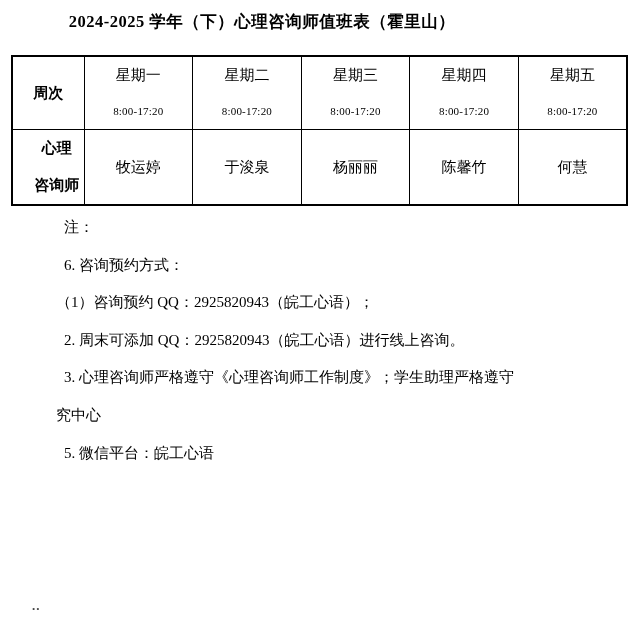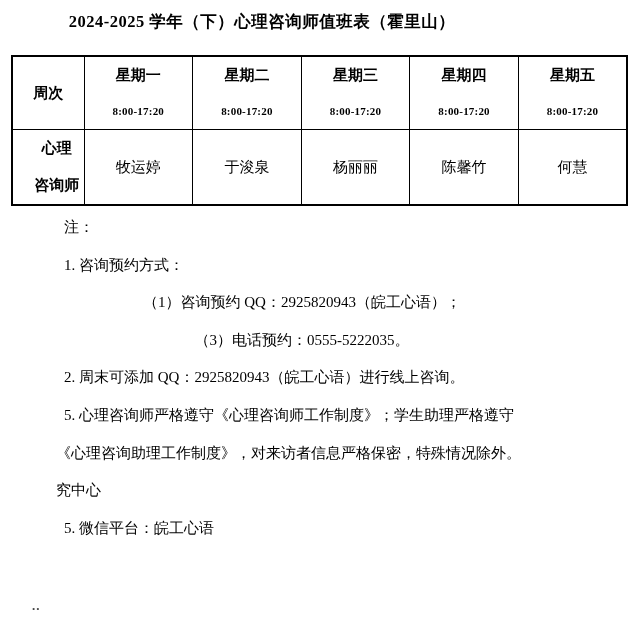--- a/index.html
+++ b/index.html
@@ -32,35 +32,35 @@
     border: 1.5px solid #000;
     text-align: center;
     vertical-align: middle;
     padding: 0;
     font-size: 15px;
   }
   td.col-week { width: 72px; }
   tr.row-head td { height: 73px; }
   tr.row-names td { height: 75px; }
   .hdr { font-weight: bold; font-size: 15.5px; }
-  .two-line div { height: 36px; display: flex; align-items: center; justify-content: center; font-weight: bold; }
+  .two-line div { height: 36px; display: flex; align-items: center; justify-content: center; }
   .hdr2 div { height: 37px; display: flex; align-items: center; justify-content: center; margin-left: 17px; }
   .time-text { font-size: 11px; letter-spacing: 0.2px; }
   .name-text { font-size: 15px; }
 
   .notes {
     margin-top: 3px;
     font-size: 15px;
   }
   .note-line {
     line-height: 37.6px;
     white-space: pre;
   }
   .indent-num   { padding-left: 64px; }
-  .indent-paren { padding-left: 80px; text-align: center; }
+  .indent-paren { padding-left: 56px; }
   .indent-cont  { padding-left: 56px; }
 
   .stray {
     position: absolute;
     left: 32px; top: 598px;
     font-size: 13px;
     font-weight: bold;
     letter-spacing: 1px;
     color: #444;
   }
@@ -118,25 +118,23 @@
       <td class="name-text">于浚泉</td>
       <td class="name-text">杨丽丽</td>
       <td class="name-text">陈馨竹</td>
       <td class="name-text">何慧</td>
     </tr>
   </tbody>
     </table>
 
   <div class="notes">
     <div class="note-line indent-num">注：</div>
-    <div class="note-line indent-num">1. 咨询预约方式：</div>
+    <div class="note-line indent-num">6. 咨询预约方式：</div>
     <div class="note-line indent-paren">（1）咨询预约 QQ：2925820943（皖工心语）；</div>
-    <div class="note-line indent-paren">（3）电话预约：0555-5222035。</div>
     <div class="note-line indent-num">2. 周末可添加 QQ：2925820943（皖工心语）进行线上咨询。</div>
-    <div class="note-line indent-num">5. 心理咨询师严格遵守《心理咨询师工作制度》；学生助理严格遵守</div>
-    <div class="note-line indent-cont">《心理咨询助理工作制度》，对来访者信息严格保密，特殊情况除外。</div>
+    <div class="note-line indent-num">3. 心理咨询师严格遵守《心理咨询师工作制度》；学生助理严格遵守</div>
     <div class="note-line indent-cont">究中心</div>
     <div class="note-line indent-num">5. 微信平台：皖工心语</div>
   </div>
 
   <div class="stray">..</div>
 
 </div>
 
 </body></html>

